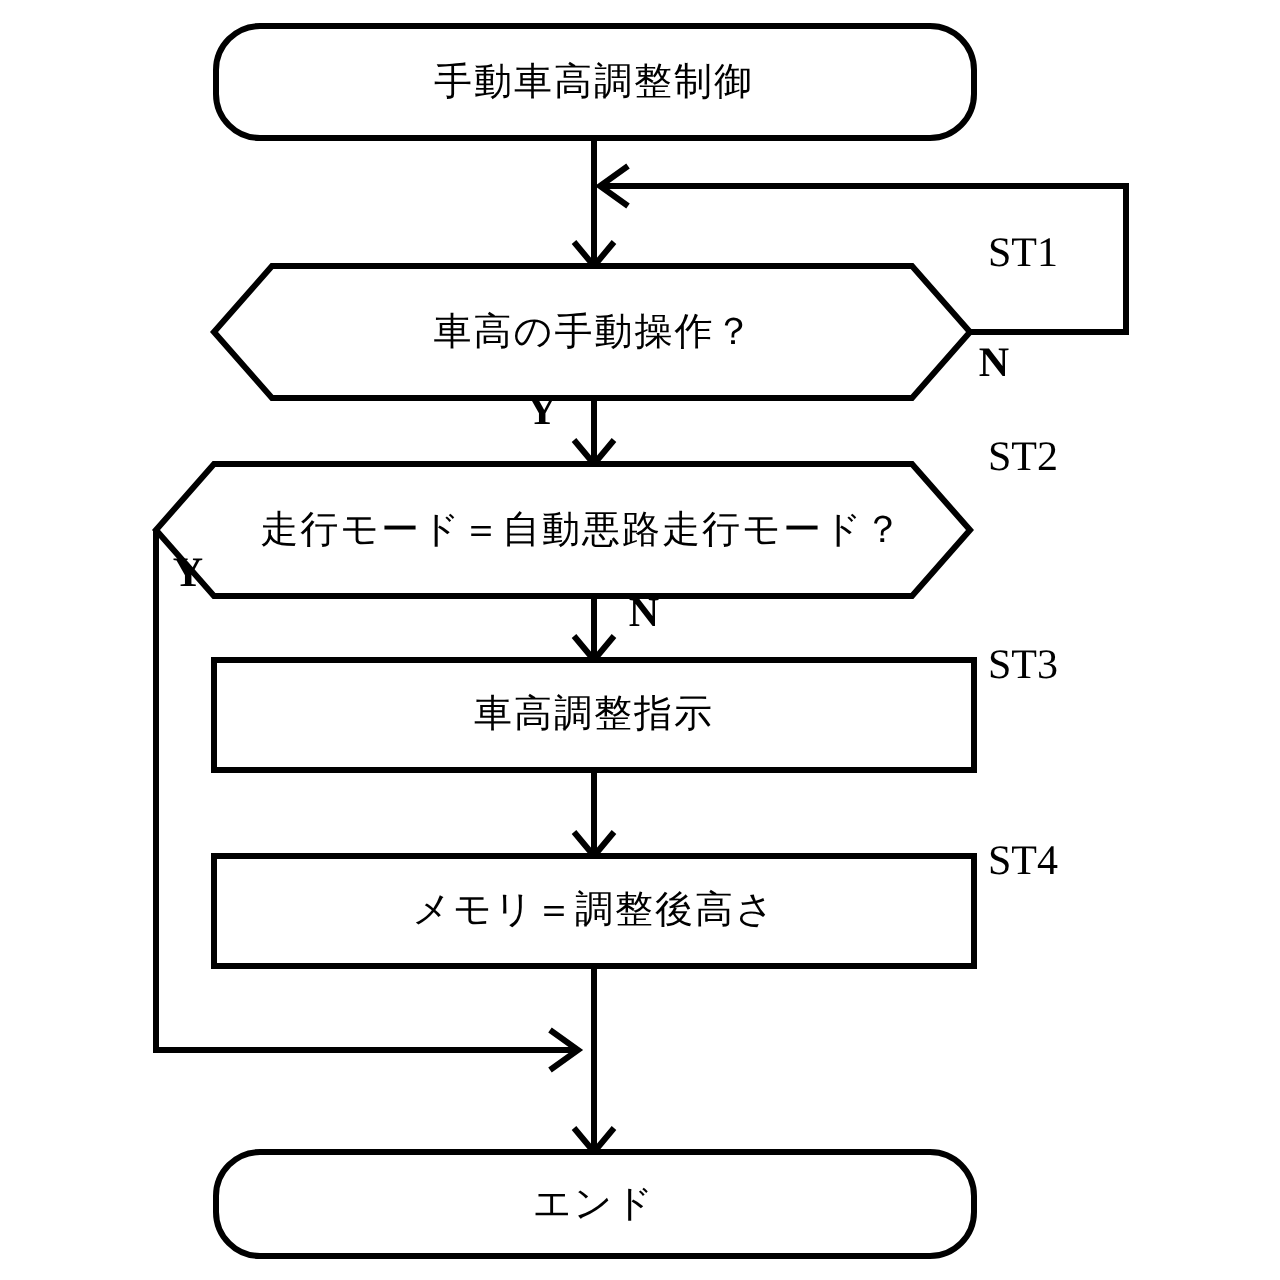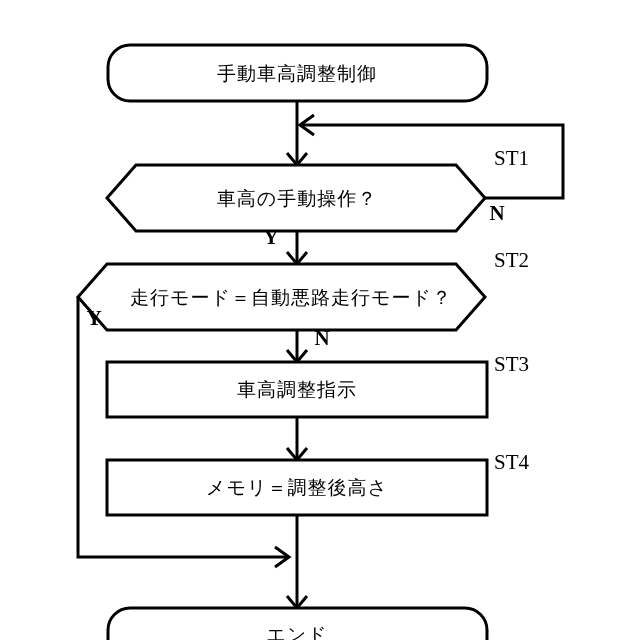--- a/index.html
+++ b/index.html
@@ -11,21 +11,20 @@
     width: 640px;
     height: 640px;
     font-family: "Liberation Sans", sans-serif;
     overflow: hidden;
   }
   #flowchart-root {
     position: relative;
     width: 640px;
     height: 504px;
     background: #ffffff;
-    margin-top: 32px;
   }
   svg#flow-svg {
     display: block;
     width: 640px;
     height: 640px;
   }
   .node-shape {
     fill: #ffffff;
     stroke: #000000;
     stroke-width: 3;

